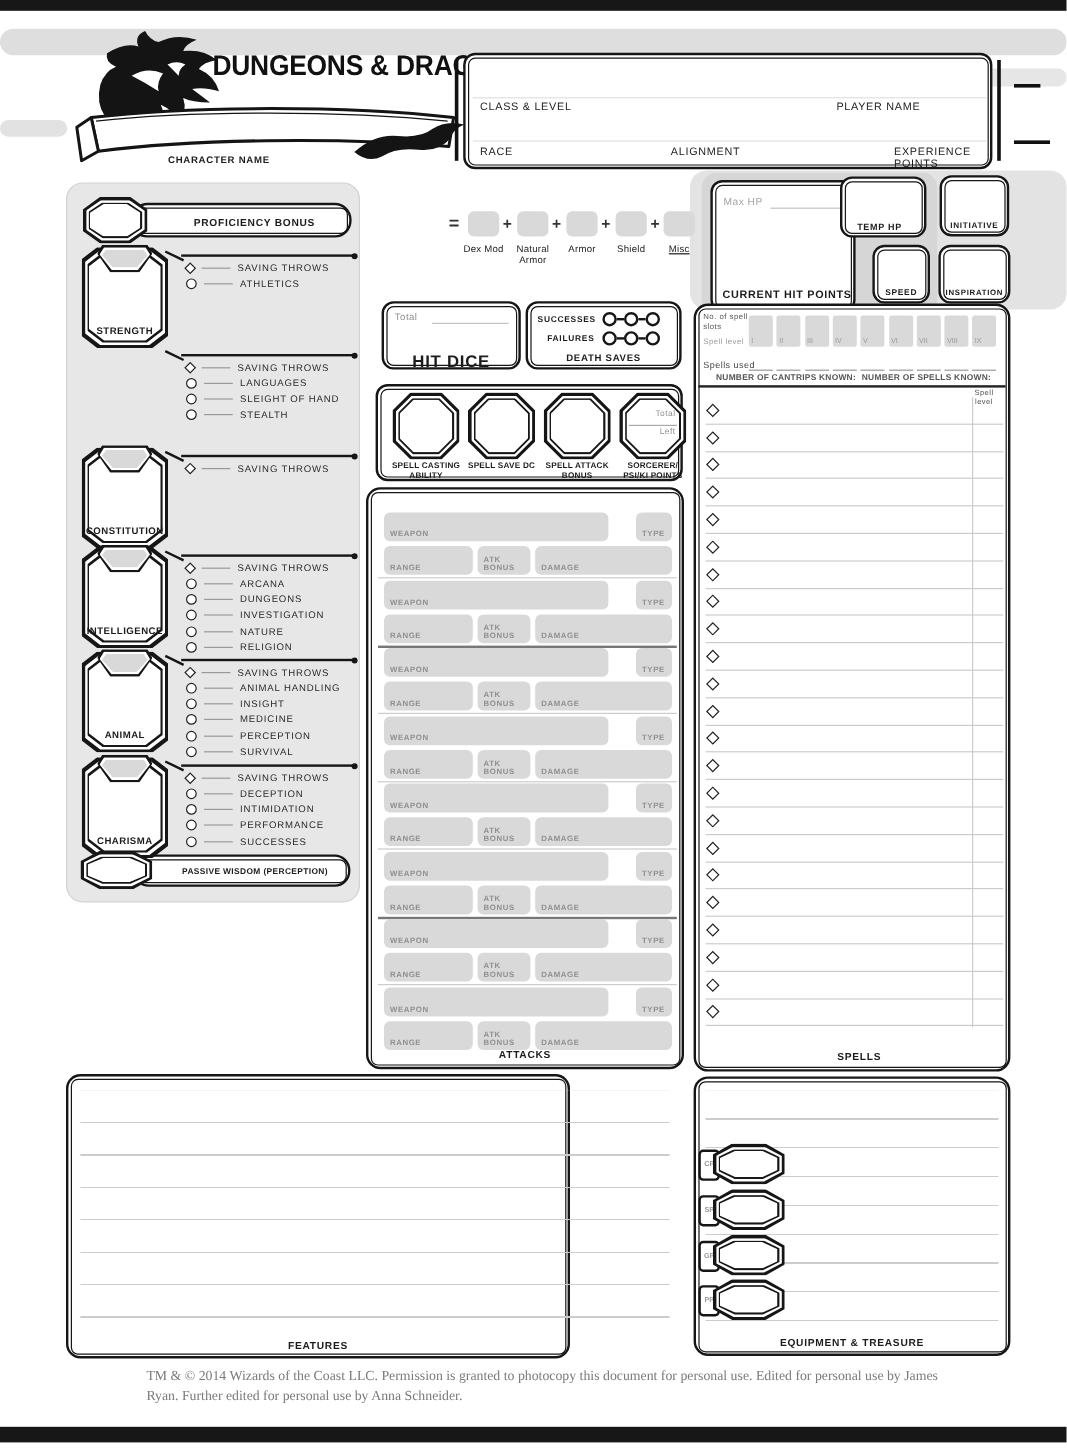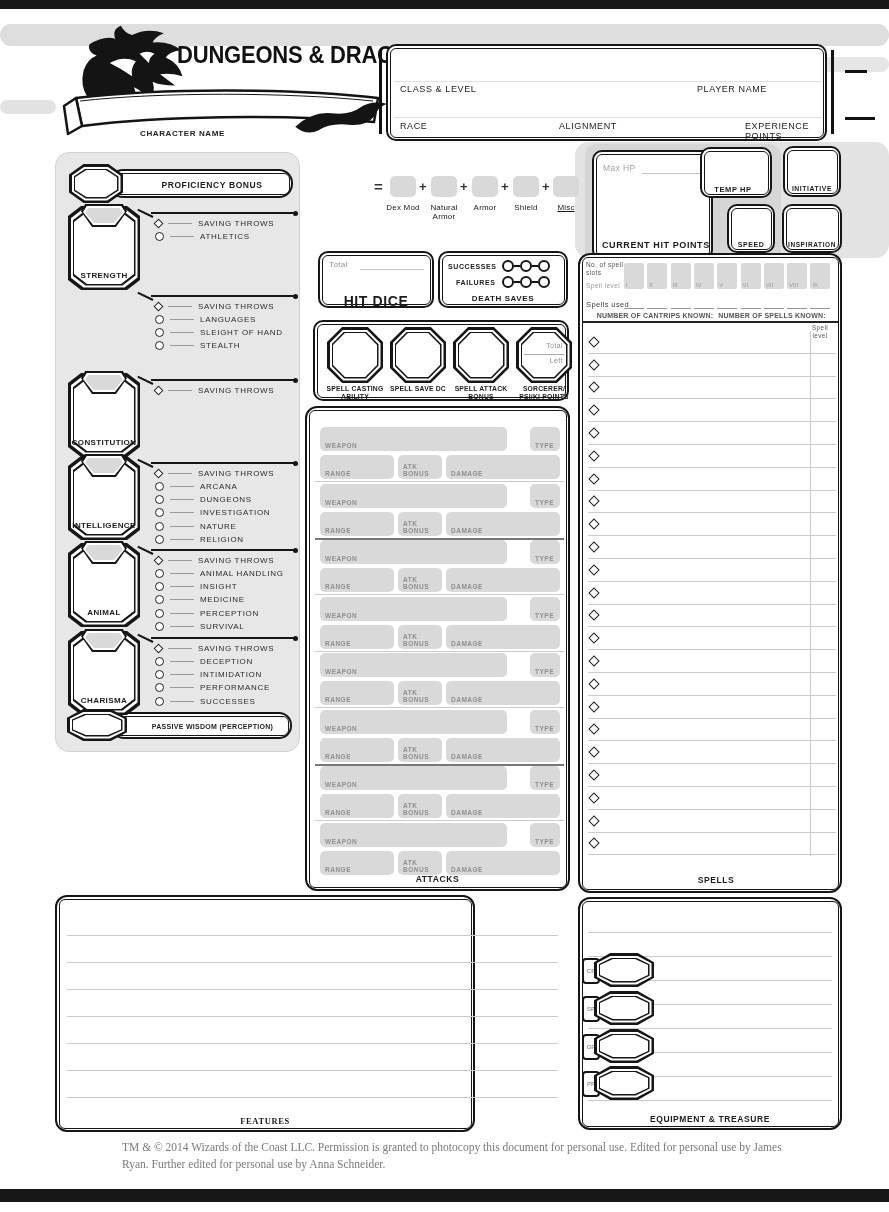--- a/index.html
+++ b/index.html
@@ -641,21 +641,21 @@
       </div>
       <div class="spell-row" style="left: 8px; top: 554.8px; width: 248px; height: 22.8px;">
         <div class="spell-diamond"></div>
       </div>
       <div class="spell-row" style="left: 8px; top: 577.6px; width: 248px; height: 22.8px;">
         <div class="spell-diamond"></div>
       </div>
     </div>
 
 
-  <div class="dbox" style="left:55px;top:895px;width:420px;height:237px;border-radius:12px;font-family:Liberation Serif, serif;">
+  <div class="dbox" style="left:55px;top:895px;width:420px;height:237px;border-radius:12px;">
     <div class="ruled" style="left:10px;top:12px;width:491px;height:190px;"></div>
     <div class="lbl ctr" style="left:0;right:0;top:219px;font-size:8.5px;">FEATURES</div>
   </div>
 
   <div class="dbox" style="left:578px;top:897px;width:264px;height:233px;border-radius:12px;" id="equipment-panel">
     <div class="ruled" style="left:8px;top:10px;width:244px;height:196px;background:repeating-linear-gradient(to bottom,transparent 0,transparent 23px,var(--rule) 23px,var(--rule) 24px);"></div>
     <div class="lbl ctr" style="left:0;right:0;top:215px;font-size:8.5px;">EQUIPMENT &amp; TREASURE</div>
   <div class="cur-tab" style="left: 2px; top: 59px;">CP</div>
       <div class="octo" style="left: 14px; top: 54px; width: 60px; height: 34px; z-index: 2;">
         <i class="l1"></i>

